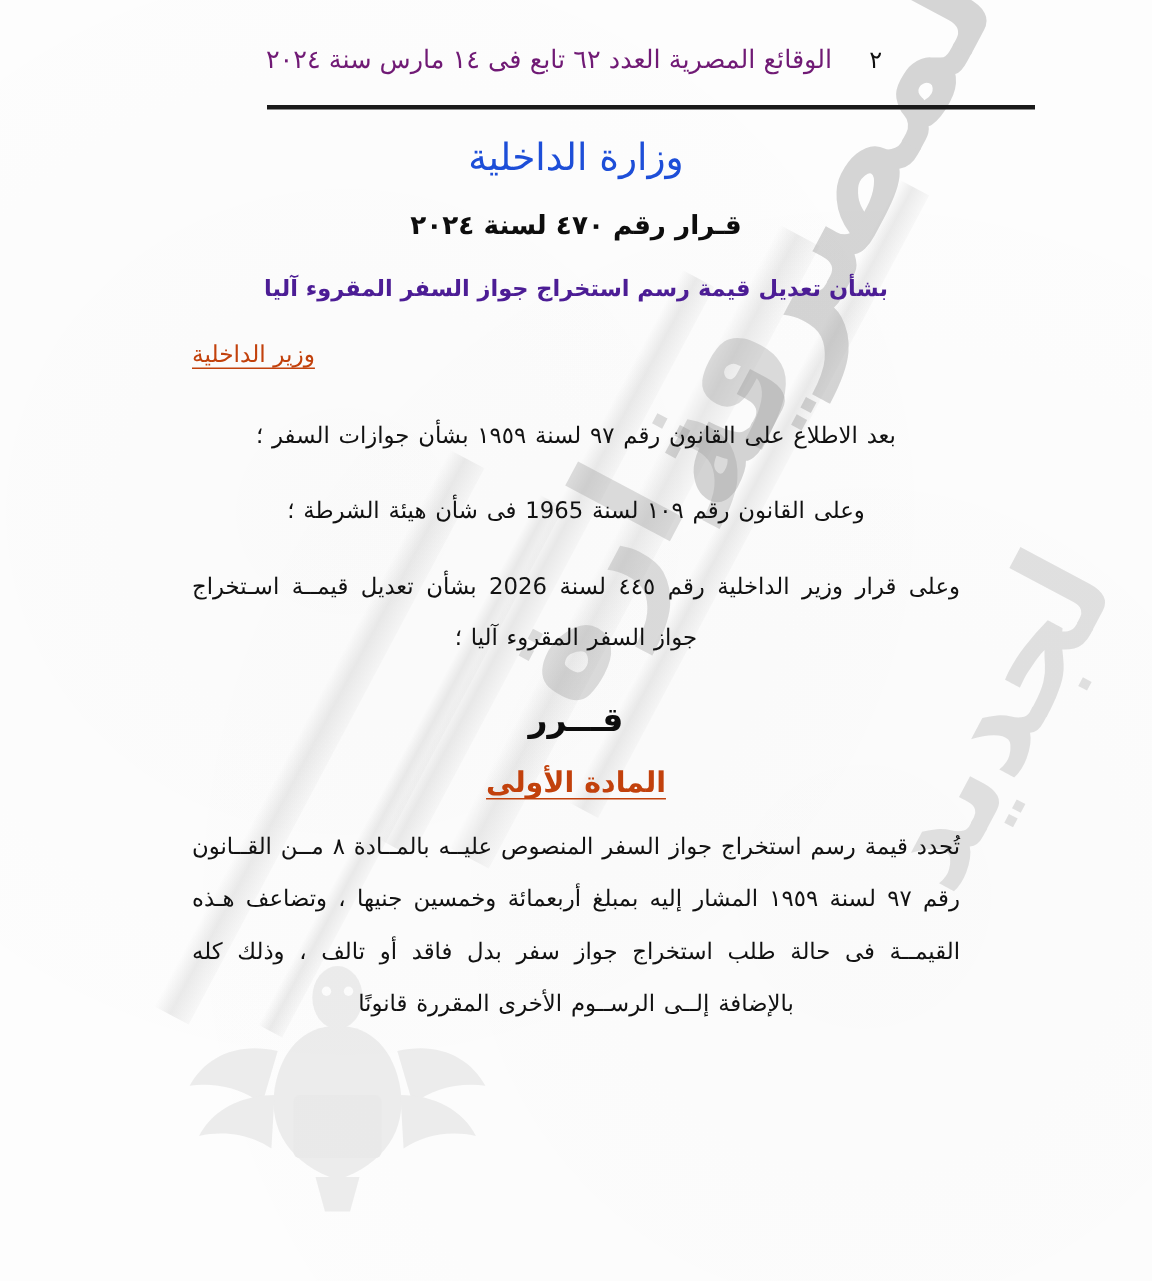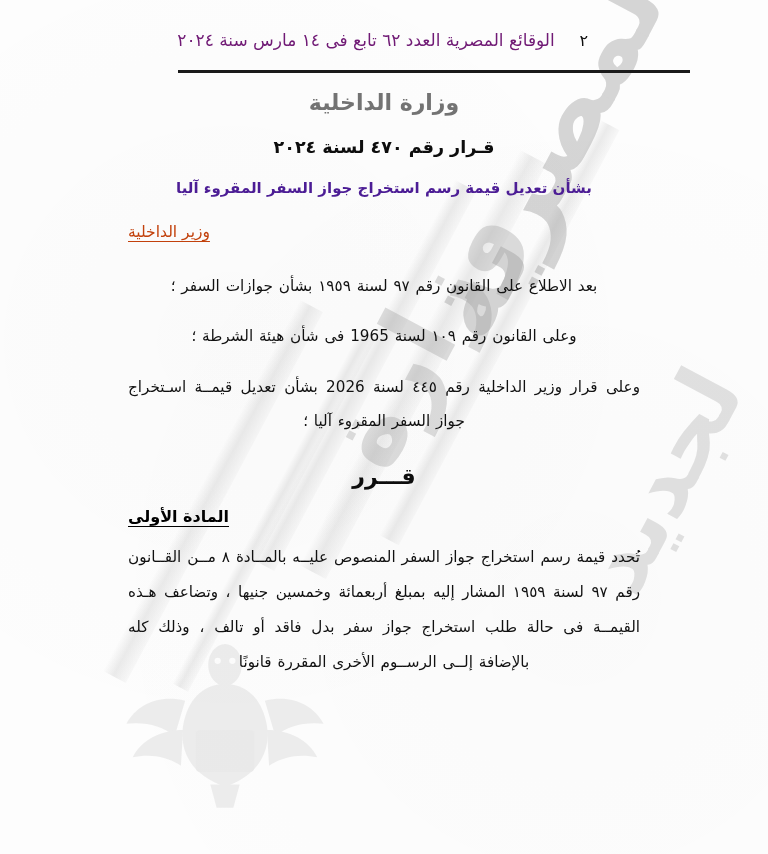--- a/index.html
+++ b/index.html
@@ -128,23 +128,23 @@
     right: 0;
     top: 84px;
     z-index: 3;
     padding: 0 128px;
     box-sizing: border-box;
     direction: rtl;
   }
 
   .ministry-title {
     text-align: center;
-    font-size: 22px;
-    font-weight: bold;
-    color: #737373;
+    font-size: 25px;
+    font-weight: normal;
+    color: #1d4ed8;
     margin: 6px 0 0 0;
     letter-spacing: 0.5px;
   }
   .decree-number {
     text-align: center;
     font-size: 17.5px;
     font-weight: bold;
     color: #0d0d0d;
     margin: 22px 0 0 0;
     letter-spacing: 0.5px;
@@ -179,24 +179,24 @@
 
   .resolved {
     text-align: center;
     font-size: 22px;
     font-weight: bold;
     color: #0d0d0d;
     margin: 26px 0 0 0;
     letter-spacing: 1px;
   }
   .article-heading {
-    text-align: left;
-    font-size: 16px;
-    font-weight: bold;
-    color: #000000;
+    text-align: center;
+    font-size: 19px;
+    font-weight: bold;
+    color: #c2410c;
     margin: 18px 0 0 0;
     text-decoration: underline;
     text-underline-offset: 4px;
   }
   .article-body {
     font-size: 15.2px;
     line-height: 2.3;
     color: #111111;
     margin: 14px 0 0 0;
     text-align: justify;

